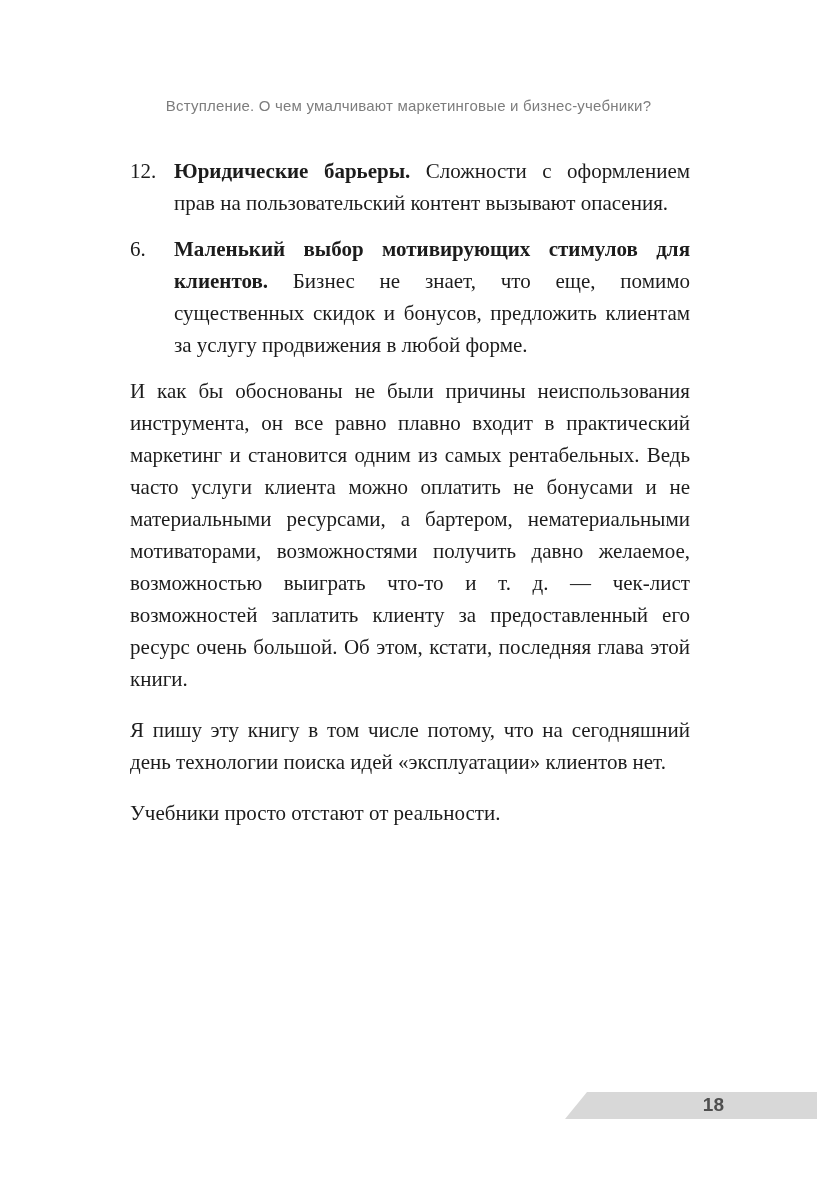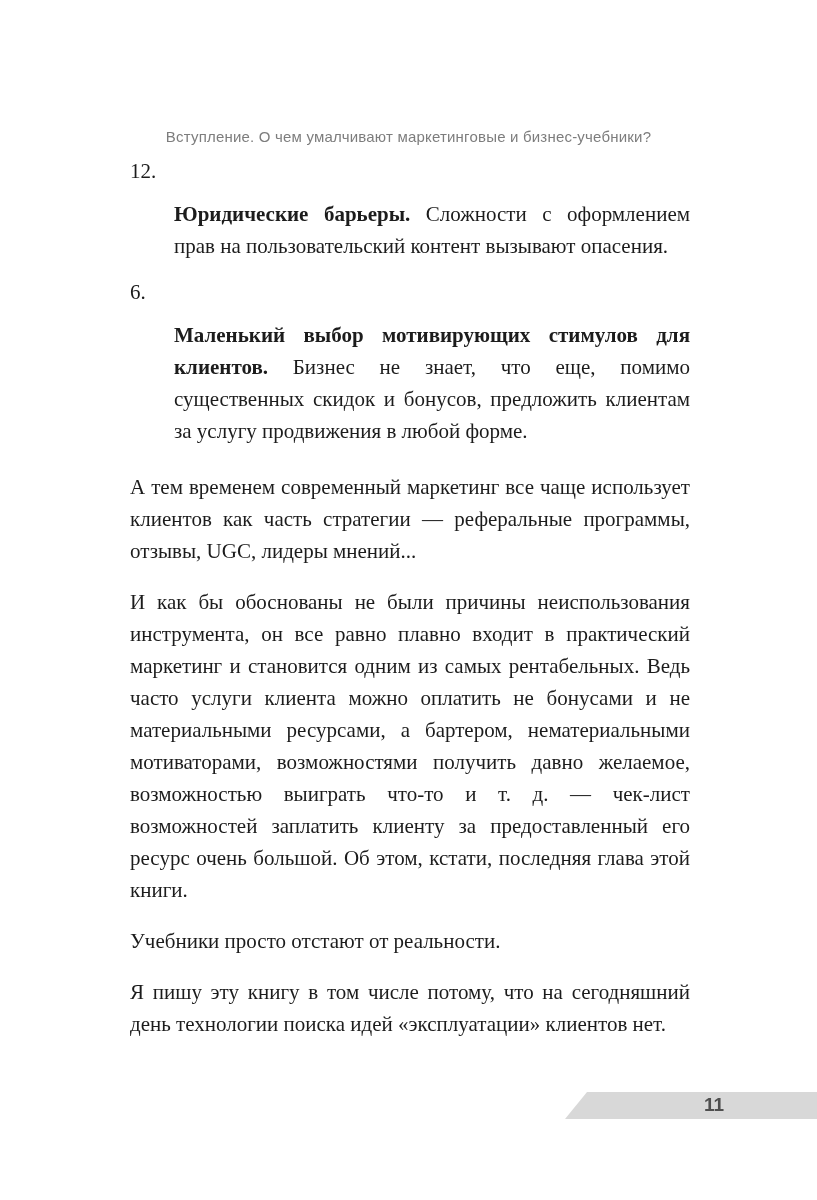--- a/index.html
+++ b/index.html
@@ -19,21 +19,20 @@
   .running-header {
     position: absolute;
     top: 97px;
     left: 0;
     width: 100%;
     text-align: center;
     font-family: "Liberation Sans", "DejaVu Sans", sans-serif;
     font-size: 15px;
     color: #7d7d7d;
     letter-spacing: 0.2px;
-    margin-top: 31px;
   }
   .content {
     position: absolute;
     top: 155px;
     left: 130px;
     width: 560px;
     font-size: 21px;
     line-height: 32px;
     text-align: justify;
   }
@@ -41,21 +40,20 @@
     display: flex;
     margin-bottom: 14px;
   }
   .list-num {
     flex: 0 0 44px;
     text-align: left;
   }
   .list-body {
     flex: 1 1 auto;
     text-align: justify;
-    margin-top: 43px;
   }
   .para {
     margin: 0 0 19px 0;
   }
   .para-first-gap {
     margin-top: 24px;
   }
   b { font-weight: bold; }
   .footer-bar {
     position: absolute;
@@ -88,27 +86,26 @@
     <div class="list-item">
       <div class="list-num">12.</div>
       <div class="list-body"><b>Юридические барьеры.</b><span> Сложности с оформлением прав на пользовательский контент вызывают опасения.</span></div>
     </div>
 
     <div class="list-item">
       <div class="list-num">6.</div>
       <div class="list-body"><b>Маленький выбор мотивирующих стимулов для клиентов.</b><span> Бизнес не знает, что еще, помимо существенных скидок и бонусов, предложить клиентам за услугу продвижения в любой форме.</span></div>
     </div>
 
-    <p class="para para-first-gap">А тем временем современный маркетинг все чаще использует клиентов как часть стратегии — реферальные программы, отзывы, UGC, лидеры мнений...</p>
 
     <p class="para">И как бы обоснованы не были причины неиспользования инструмента, он все равно плавно входит в практический маркетинг и становится одним из самых рентабельных. Ведь часто услуги клиента можно оплатить не бонусами и не материальными ресурсами, а бартером, нематериальными мотиваторами, возможностями получить давно желаемое, возможностью выиграть что-то и т. д. — чек-лист возможностей заплатить клиенту за предоставленный его ресурс очень большой. Об этом, кстати, последняя глава этой книги.</p>
 
+    <p class="para">Я пишу эту книгу в том числе потому, что на сегодняшний день технологии поиска идей «эксплуатации» клиентов нет.</p>
+
     <p class="para">Учебники просто отстают от реальности.</p>
-
-    <p class="para">Я пишу эту книгу в том числе потому, что на сегодняшний день технологии поиска идей «эксплуатации» клиентов нет.</p>
 
 
   </div>
 
   <div class="footer-bar"></div>
-  <div class="page-number">11</div>
+  <div class="page-number">18</div>
 
 </div>
 
 </body></html>

